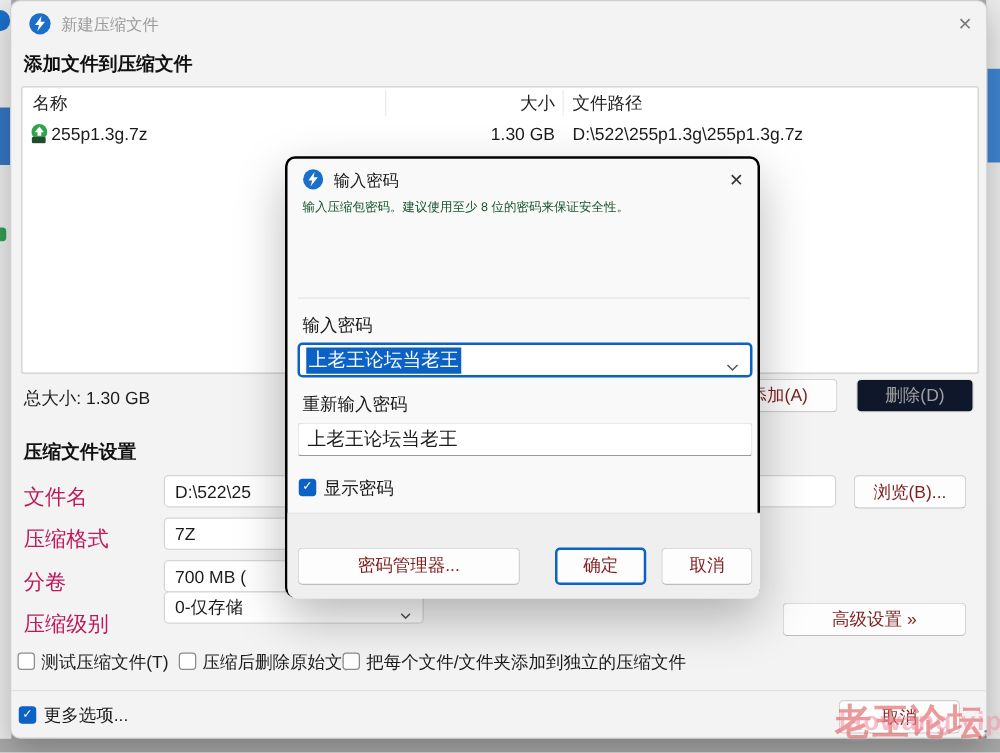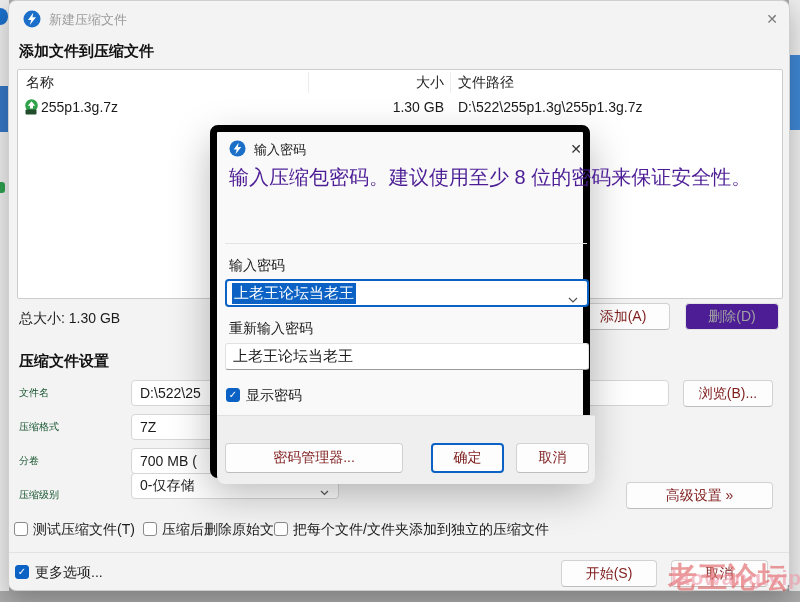--- a/index.html
+++ b/index.html
@@ -28,42 +28,42 @@
   .th { top:4px; font-size:14px; color:#222; white-space:nowrap; }
   .col-div { top:2px; width:1px; height:21px; background:#ececec; }
   .cell { top:29px; font-size:14px; color:#1b1b1b; white-space:nowrap; }
   .r-align { text-align:right; }
 
   .total { left:10px; top:309px; font-size:14px; color:#1b1b1b; }
   .h2 { left:10px; top:351px; font-size:15px; font-weight:700; color:#111; white-space:nowrap; }
 
   .btn { display:flex; align-items:center; justify-content:center; background:#fdfdfd; border:1px solid #d2d2d2;
          border-bottom-color:#bdbdbd; border-radius:4px; font-size:14px; color:#7f1d1d; white-space:nowrap; }
-  .btn.disabled { background:#4c1d95; border-color:#e3e3e3; color:#a2a2a2; }
+  .btn.disabled { background:#0f172a; border-color:#e3e3e3; color:#a2a2a2; }
   .btn.default { border:2px solid #0b62c4; }
 
-  .flabel { left:10px; font-size:10px; color:#14532d; white-space:nowrap; }
+  .flabel { left:10px; font-size:17px; color:#be185d; white-space:nowrap; }
   .field { background:#fff; border:1px solid #d6d6d6; border-radius:4px; display:flex; align-items:center;
            padding-left:8px; font-size:14px; color:#1b1b1b; overflow:hidden; white-space:nowrap; }
   .dd-chevron { position:absolute; right:9px; top:50%; margin-top:-3px; }
 
   .cb { width:14px; height:14px; background:#fff; border:1px solid #8a8a8a; border-radius:3px; }
   .cb.checked { background:#0b62c4; border-color:#0b62c4; color:#fff; display:flex; align-items:center;
                 justify-content:center; font-size:10px; line-height:1; }
   .cb-label { font-size:14px; color:#1b1b1b; white-space:nowrap; }
 
   .footer-sep { left:0; top:551px; width:780px; height:1px; background:#e2e2e2; }
 
   
-  .modal { left:210px; top:125px; width:380px; height:353px; background:#f9f9f9; border:7px solid #000000;
+  .modal { left:228px; top:125px; width:380px; height:353px; background:#f9f9f9; border:2px solid #000000;
            border-radius:8px; box-shadow:0 16px 40px rgba(0,0,0,.28); z-index:40; }
   .m-title { left:37px; top:9px; font-size:13px; color:#1a1a1a; white-space:nowrap; }
   .m-close { left:344px; top:4px; width:30px; height:26px; display:flex; align-items:center; justify-content:center;
              color:#333; font-size:14px; }
-  .m-desc { left:12px; top:32px; width:360px; font-size:20px; color:#4c1d95; white-space:nowrap; }
+  .m-desc { left:12px; top:32px; width:360px; font-size:10px; color:#14532d; white-space:nowrap; }
   .m-sep { left:8px; top:111px; width:362px; height:1px; background:#e3e3e3; }
   .m-label { font-size:14px; color:#1b1b1b; white-space:nowrap; }
   .combo { left:8px; top:147px; width:364px; height:28px; background:#fff; border:2px solid #0b62c4; border-radius:4px;
            display:flex; align-items:center; }
   .combo .sel { margin-left:5px; background:#0b62c4; color:#fff; font-size:15px; padding:1px 2px; white-space:nowrap; }
   .m-input { left:8px; top:211px; width:364px; height:27px; background:#fff; border:1px solid #e2e2e2;
              border-bottom:1px solid #9a9a9a; border-radius:3px; display:flex; align-items:center; padding-left:7px;
              font-size:15px; color:#1b1b1b; white-space:nowrap; }
   .m-footer { left:0; top:283px; width:378px; height:69px; background:#efefef; border-top:1px solid #e0e0e0;
               border-radius:0 0 8px 8px; }
@@ -162,21 +162,20 @@
     <div class="abs cb" style="left:5px;top:521px;"></div>
     <span class="abs cb-label" style="left:24px;top:520px;">测试压缩文件(T)</span>
     <div class="abs cb" style="left:134px;top:521px;"></div>
     <span class="abs cb-label" style="left:153px;top:520px;">压缩后删除原始文件</span>
     <div class="abs cb" style="left:265px;top:521px;"></div>
     <span class="abs cb-label" style="left:284px;top:520px;">把每个文件/文件夹添加到独立的压缩文件</span>
 
     <div class="abs footer-sep"></div>
     <div class="abs cb checked" style="left:6px;top:564px;">✓</div>
     <span class="abs cb-label" style="left:26px;top:563px;">更多选项...</span>
-    <div class="abs btn" style="left:552px;top:559px;width:96px;height:27px;">开始(S)</div>
     <div class="abs btn" style="left:662px;top:559px;width:97px;height:27px;">取消</div>
     <div class="abs grip">
       <svg width="12" height="12" viewBox="0 0 12 12">
           <circle cx="9.5" cy="9.5" r="1" fill="#8a8a8a"></circle>
           <circle cx="9.5" cy="5" r="1" fill="#8a8a8a"></circle>
           <circle cx="5" cy="9.5" r="1" fill="#8a8a8a"></circle>
         </svg>
     </div>
   </div>
 

